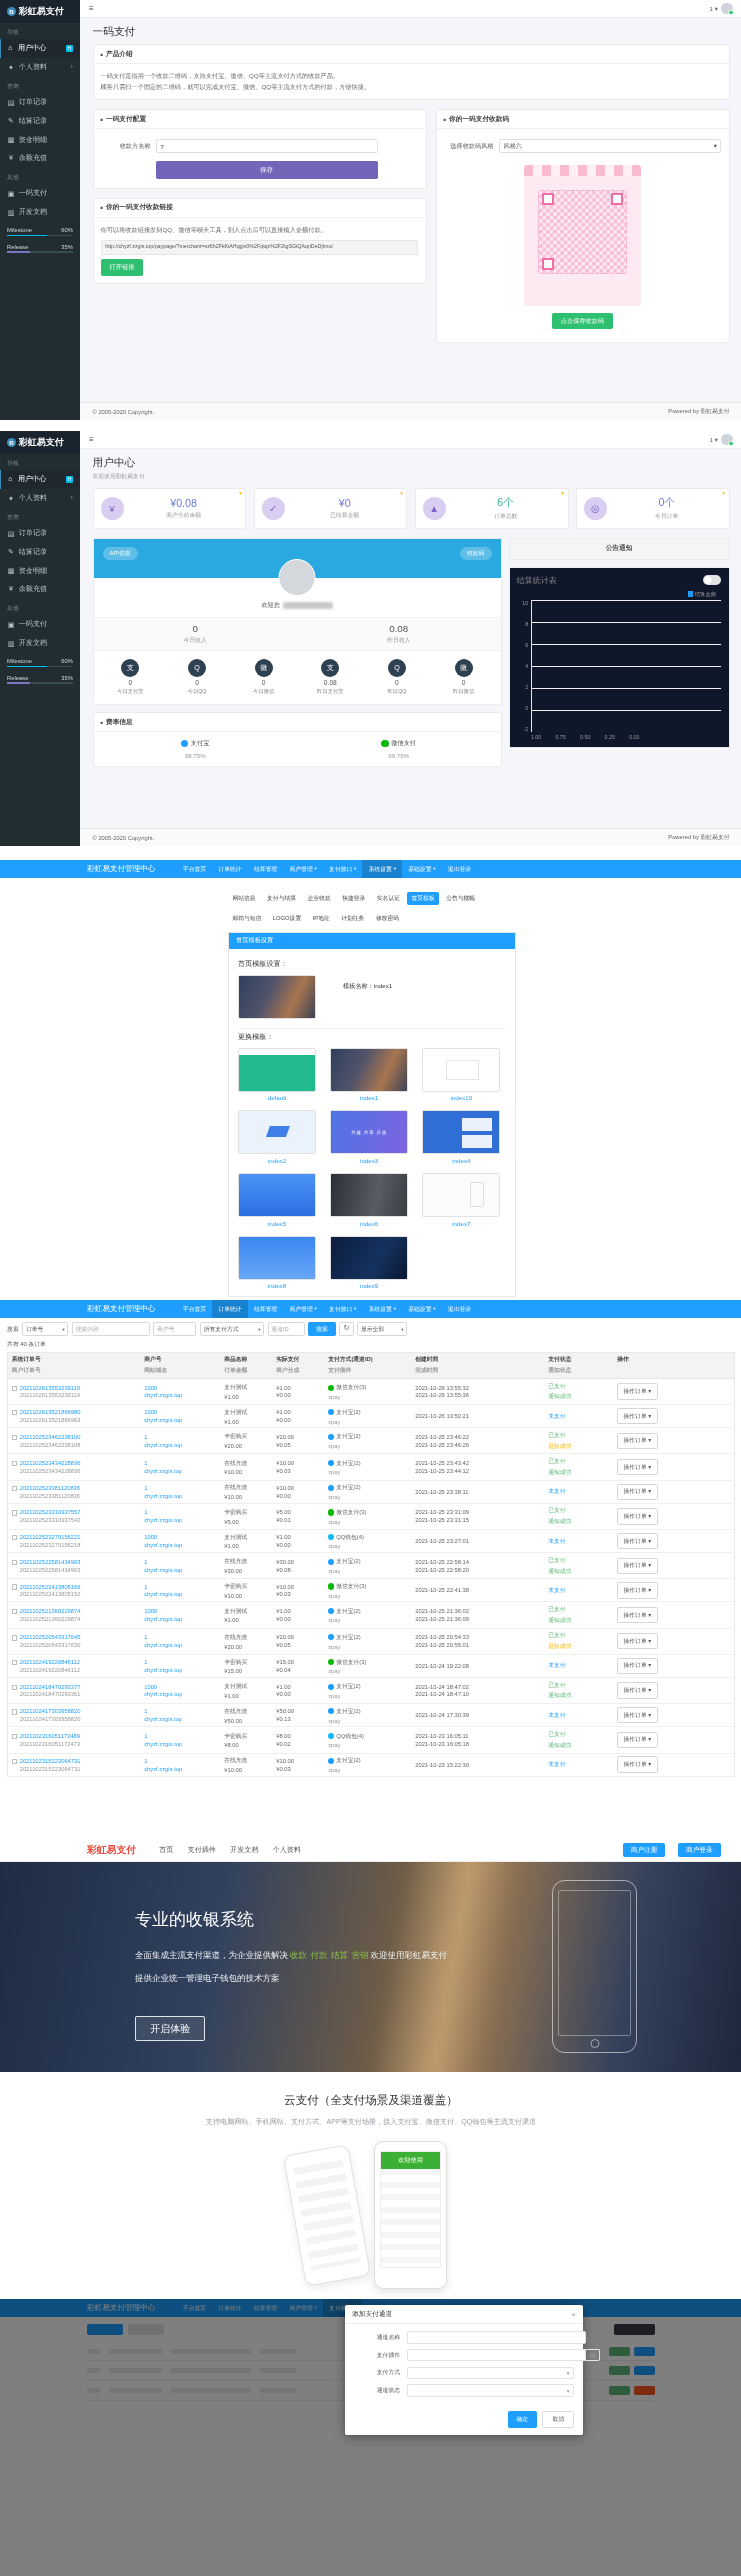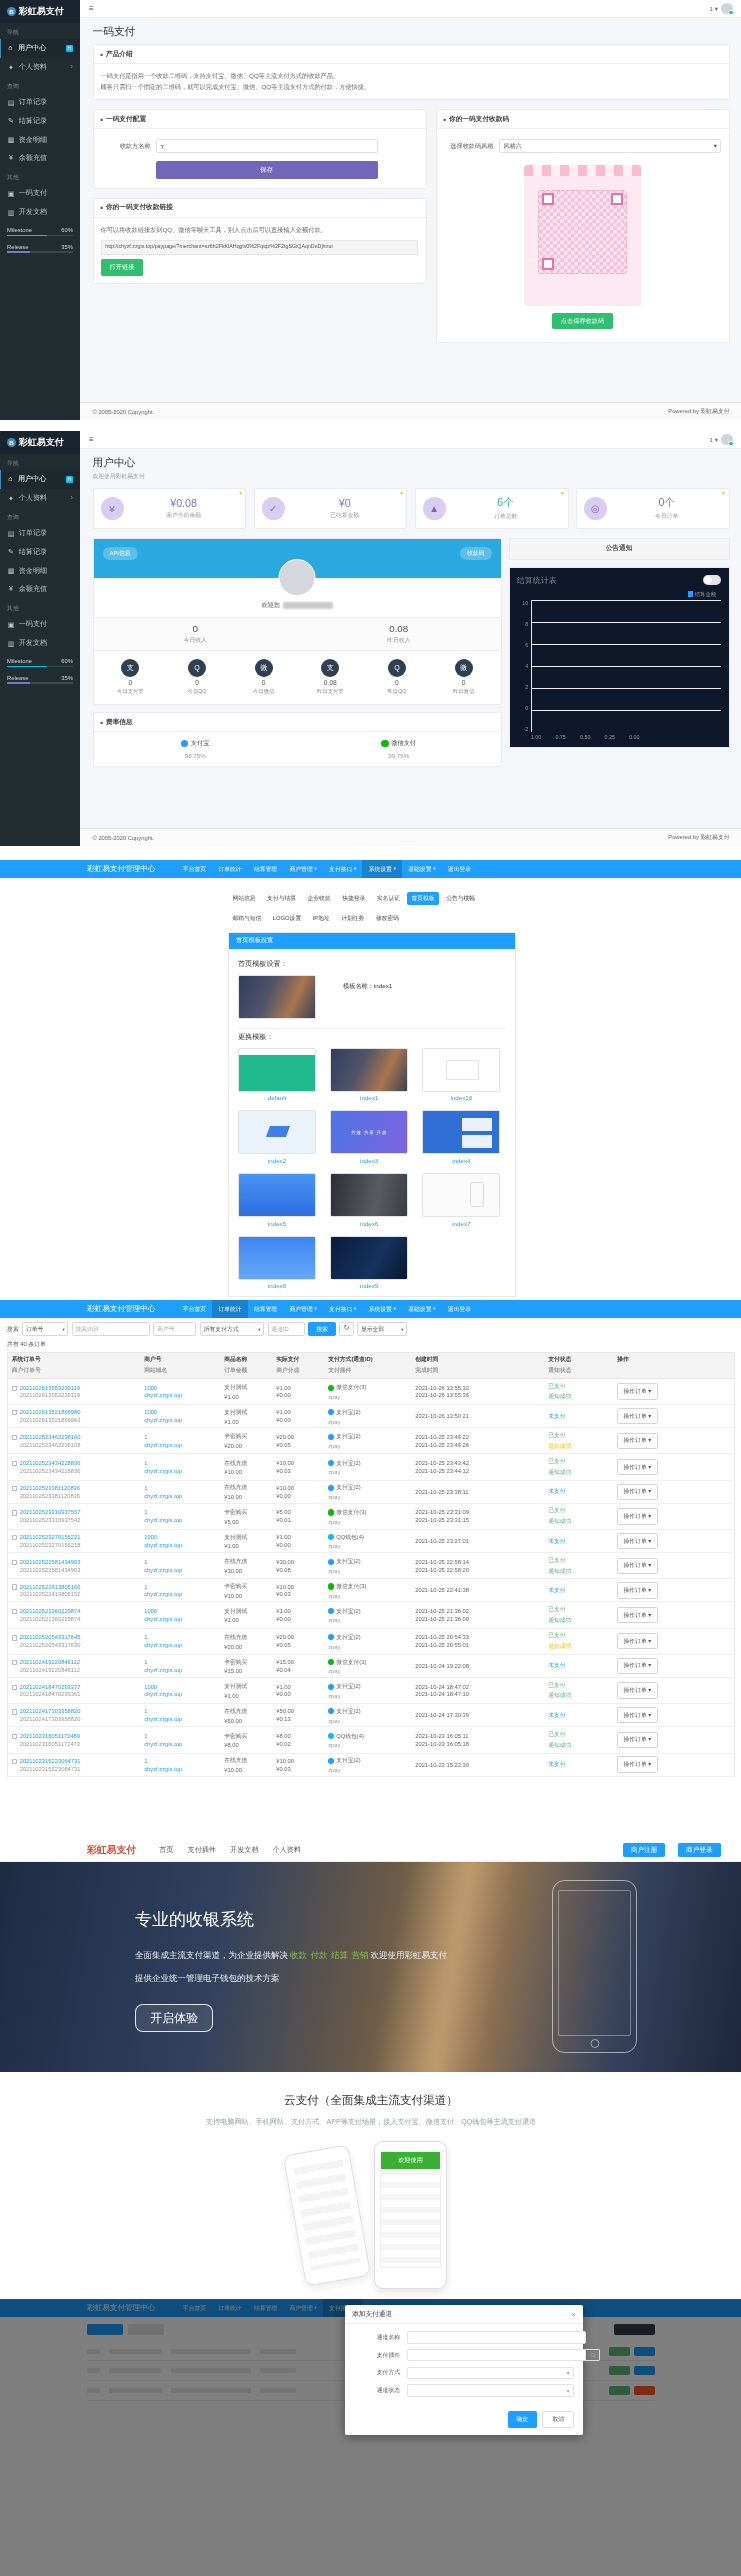--- a/index.html
+++ b/index.html
@@ -168,21 +168,21 @@
   .lnav-menu span{cursor:pointer}
   .lnav-sp{flex:1}
   .lbtn{font-size:6.7px;color:#fff;background:#1E9FFF;border-radius:1.8px;padding:2.7px 8px;border:none;cursor:pointer}
   .hero{height:210px;position:relative;overflow:hidden;background:#233048}
   .hero-bg{position:absolute;inset:-10.7px;background:linear-gradient(100deg,#1d2a42 0%,#31415e 30%,#6e5c47 52%,#c09c6e 60%,#8a6f52 66%,#35425c 82%,#1a2339 100%);filter:blur(5.3px)}
   .hero-c{position:relative;padding:46px 0 0 135px;color:#fff;z-index:1}
   .hero-c h1{font-size:17px;font-weight:400}
   .hero-p{margin-top:18px;font-size:8.5px;line-height:1.6;width:382px;color:#eef1f4}
   .kw{color:#8bc34a;margin:0 1.8px}
   .hero-p2{margin-top:10.7px;font-size:8.5px;color:#eef1f4}
-  .cta{display:inline-block;margin-top:19px;border:0.9px solid rgba(255,255,255,.85);background:rgba(120,130,140,.25);color:#fff;font-size:12px;padding:4.4px 14.2px;border-radius:8px;cursor:pointer}
+  .cta{display:inline-block;margin-top:31px;border:0.9px solid rgba(255,255,255,.85);background:rgba(120,130,140,.25);color:#fff;font-size:10px;padding:4.4px 14.2px;border-radius:2px;cursor:pointer}
   .hero-phone{position:absolute;right:105px;top:18px;width:85px;height:173px;border:1.8px solid rgba(255,255,255,.55);border-radius:12.5px;z-index:1}
   .hero-phone::before{content:"";position:absolute;inset:9px 5.3px 16px;border:0.9px solid rgba(255,255,255,.35);border-radius:1.8px}
   .hero-phone::after{content:"";position:absolute;left:50%;bottom:4.4px;transform:translateX(-50%);width:7.1px;height:7.1px;border:0.9px solid rgba(255,255,255,.5);border-radius:50%}
   .cloud{text-align:center;padding-top:21.3px;background:#fff}
   .cloud h2{font-size:11.6px;color:#333;font-weight:400}
   .cloud p{font-size:7.1px;color:#9aa0a6;margin-top:9px}
   .phones{position:relative;height:165px;margin-top:7.1px}
   .ph1{position:absolute;left:294px;top:14.2px;width:66px;height:133px;background:#fff;border:0.9px solid #e0e0e0;border-radius:9px;transform:rotate(-10deg);box-shadow:0 3.6px 9px rgba(0,0,0,.08)}
   .ph1::after{content:"";position:absolute;inset:12.5px 7.1px 14.2px;background:repeating-linear-gradient(#f3f3f3 0 7.1px,#fff 7.1px 14.2px)}
   .ph2{position:absolute;left:374px;top:7.1px;width:73px;height:148px;background:#fff;border:0.9px solid #ddd;border-radius:9px;box-shadow:0 3.6px 9px rgba(0,0,0,.1)}
@@ -1792,21 +1792,21 @@
       <div class="hero-bg"></div>
       <div class="hero-c">
         <h1>专业的收银系统</h1>
         <div class="hero-p"><span>全面集成主流支付渠道，为企业提供解决</span><span class="kw">收款</span><span class="kw">付款</span><span class="kw">结算</span><span class="kw">营销</span><span>欢迎使用彩虹易支付</span></div>
         <div class="hero-p2">提供企业统一管理电子钱包的技术方案</div>
         <span class="cta">开启体验</span>
       </div>
       <div class="hero-phone"></div>
     </div>
     <div class="cloud">
-      <h2>云支付（全面集成主流支付渠道）</h2>
+      <h2>云支付（全支付场景及渠道覆盖）</h2>
       <p>支持电脑网站、手机网站、支付方式、APP等支付场景，接入支付宝、微信支付、QQ钱包等主流支付渠道</p>
       <div class="phones">
         <div class="ph1"></div>
         <div class="ph2">
           <div class="ph2-screen">
               <div class="ph2-top">欢迎使用</div>
               <div class="ph2-lines"></div>
             </div>
         </div>
       </div>

